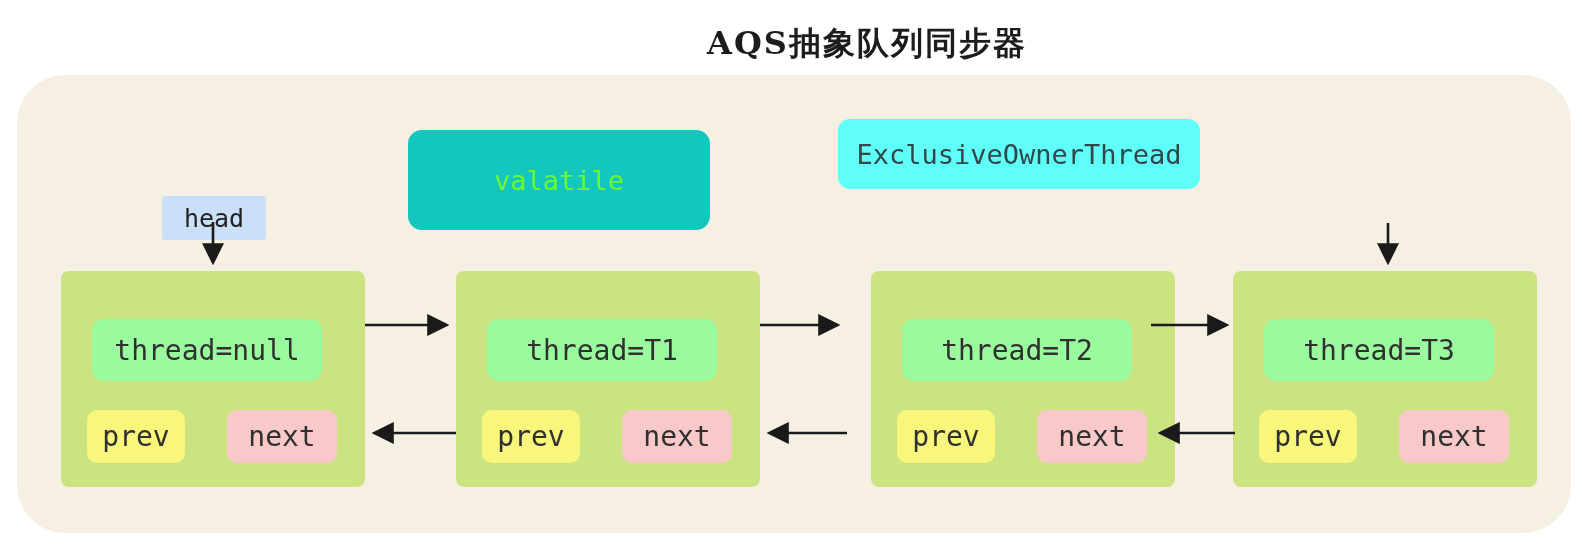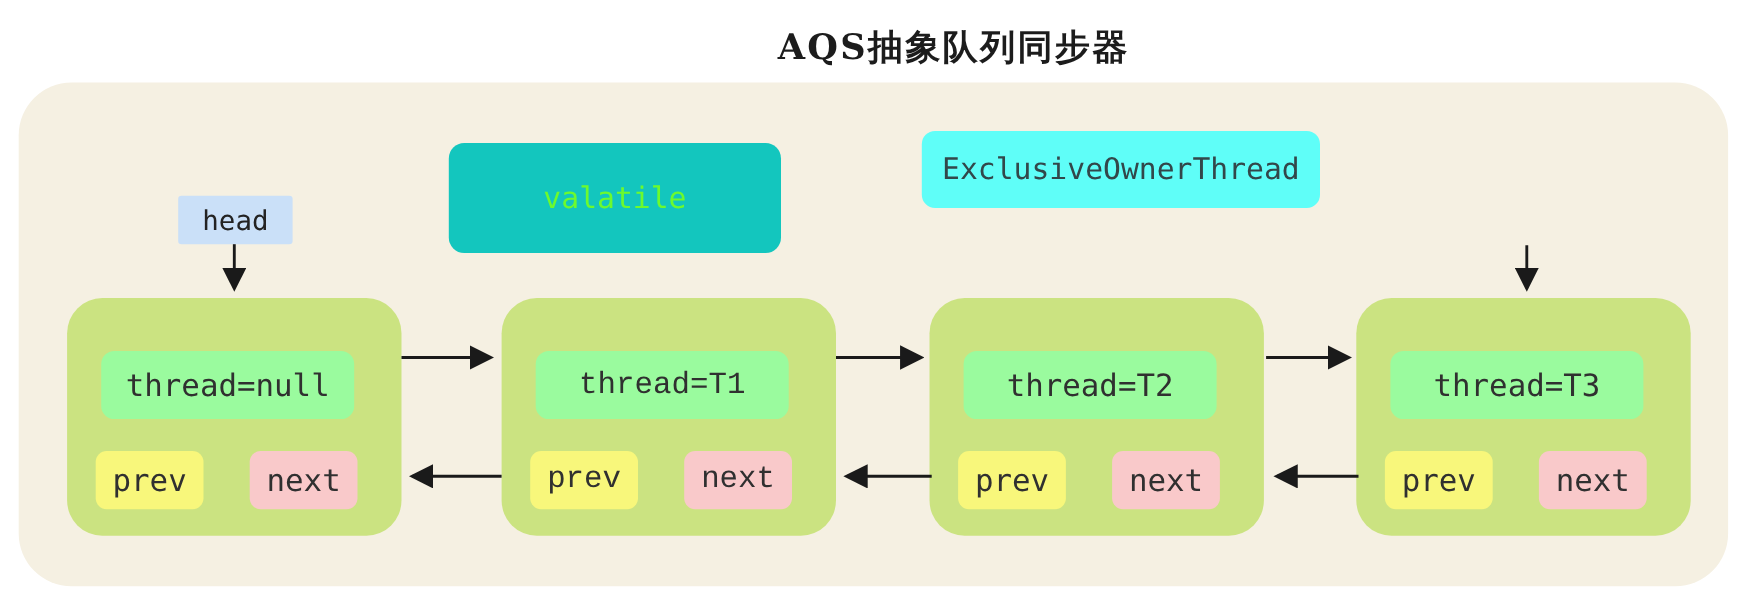--- a/index.html
+++ b/index.html
@@ -68,20 +68,21 @@
     color: #32474a;
   }
   .pointer {
     position: absolute;
     display: flex;
     align-items: center;
     justify-content: center;
     font-size: 25px;
     color: #232323;
     border-radius: 3px;
+    margin-top: 18px;
   }
   .pointer.head {
     left: 145px;
     top: 103px;
     width: 104px;
     height: 44px;
     background: var(--head-bg, #cae0f8);
   }
   .pointer.tail {
     left: 1318px;
@@ -89,25 +90,25 @@
     width: 105px;
     height: 46px;
     background: var(--tail-bg, #fac18d);
   }
   .node {
     position: absolute;
     top: 196px;
     width: 304px;
     height: 216px;
     background: var(--node-bg, #cbe381);
-    border-radius: 32px;
+    border-radius: 8px;
   }
   .node.n1 { left: 44px; }
-  .node.n2 { left: 439px; font-family: Liberation Mono, monospace; }
-  .node.n3 { left: 828px; }
+  .node.n2 { left: 439px; }
+  .node.n3 { left: 854px; }
   .node.n4 { left: 1216px; }
   .cell {
     position: absolute;
     display: flex;
     align-items: center;
     justify-content: center;
     font-size: 28px;
     color: #303030;
   }
   .cell.thread {
@@ -122,21 +123,21 @@
     left: 26px;
     top: 139px;
     width: 98px;
     height: 53px;
     background: var(--prev-bg, #f8f77b);
     border-radius: 10px;
   }
   .cell.next {
     left: 166px;
     top: 139px;
-    width: 98px;
+    width: 110px;
     height: 53px;
     background: var(--next-bg, #f9c9ca);
     border-radius: 10px;
   }
   svg.arrows {
     position: absolute;
     left: 0;
     top: 0;
     pointer-events: none;
   }

